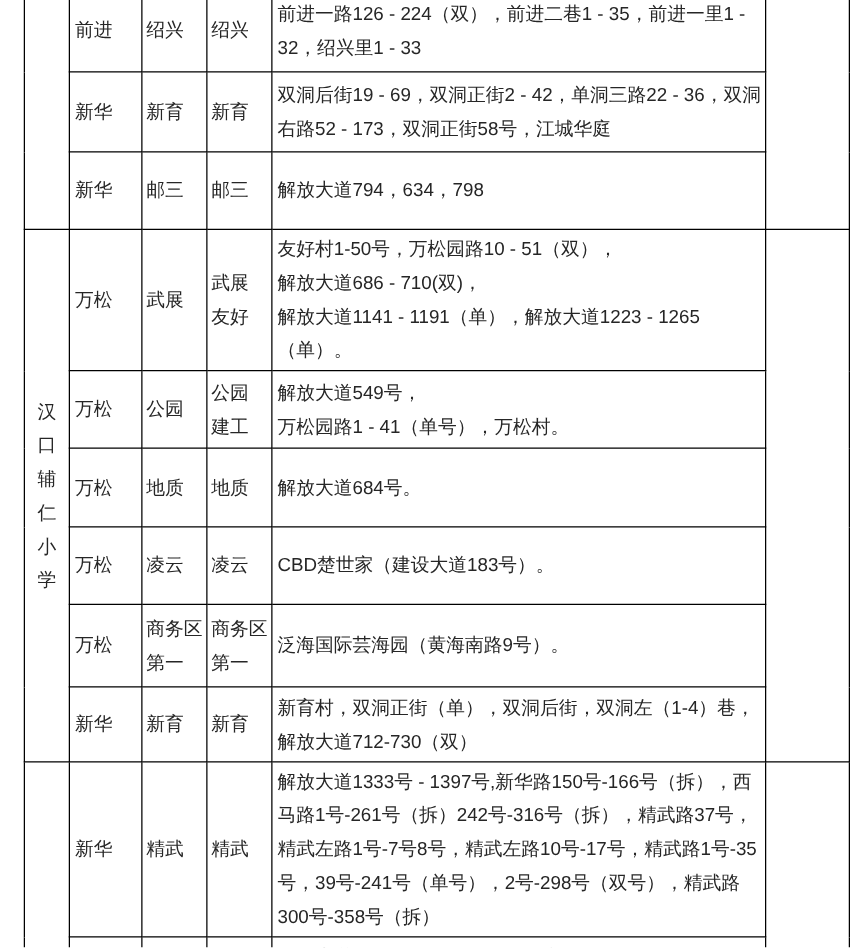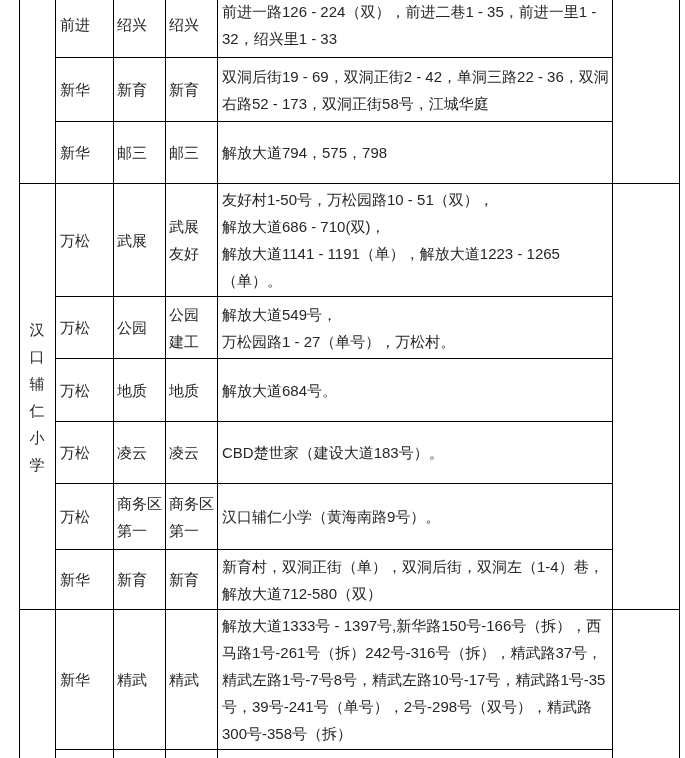--- a/index.html
+++ b/index.html
@@ -34,21 +34,21 @@
     line-height: 27px;
     vertical-align: middle;
     overflow: hidden;
   }
   td.cell-school { width: 36px; text-align: center; }
   td.cell-school .vtext {
     width: 16px;
     margin: 0 auto;
     word-break: break-all;
     line-height: 27px;
-    text-align: left;
+    text-align: center;
   }
   td.cell-b { width: 58px; padding: 0 2px 0 4px; white-space: pre-line; }
   td.cell-c { width: 52px; padding: 0 1px 0 3px; white-space: pre-line; }
   td.cell-d { width: 52px; padding: 0 1px 0 3px; white-space: pre-line; }
   td.cell-addr { width: 395px; padding: 2px 3px 2px 4px; white-space: pre-line; text-align: left; }
   td.cell-notes { width: 67px; }
   tr.h66  { height: 66px; }
   tr.h64  { height: 64px; }
   tr.h62  { height: 62px; }
   tr.h77  { height: 77px; }
@@ -76,21 +76,21 @@
       <tr class="h64">
         <td class="cell-b">新华</td>
         <td class="cell-c">新育</td>
         <td class="cell-d">新育</td>
         <td class="cell-addr">双洞后街19 - 69，双洞正街2 - 42，单洞三路22 - 36，双洞右路52 - 173，双洞正街58号，江城华庭</td>
       </tr>
       <tr class="h62">
         <td class="cell-b">新华</td>
         <td class="cell-c">邮三</td>
         <td class="cell-d">邮三</td>
-        <td class="cell-addr">解放大道794，575，798</td>
+        <td class="cell-addr">解放大道794，634，798</td>
       </tr>
     </tbody>
 
     <tbody>
       <tr class="h77">
         <td class="cell-school" rowspan="6">
           <div class="vtext">汉口辅仁小学</div>
         </td>
         <td class="cell-b">万松</td>
         <td class="cell-c">武展</td>
@@ -100,48 +100,48 @@
 解放大道686 - 710(双)，
 解放大道1141 - 1191（单），解放大道1223 - 1265（单）。</td>
         <td class="cell-notes" rowspan="6"></td>
       </tr>
       <tr class="h62">
         <td class="cell-b">万松</td>
         <td class="cell-c">公园</td>
         <td class="cell-d">公园
 建工</td>
         <td class="cell-addr">解放大道549号，
-万松园路1 - 27（单号），万松村。</td>
+万松园路1 - 41（单号），万松村。</td>
       </tr>
       <tr class="h63">
         <td class="cell-b">万松</td>
         <td class="cell-c">地质</td>
         <td class="cell-d">地质</td>
         <td class="cell-addr">解放大道684号。</td>
       </tr>
       <tr class="h62">
         <td class="cell-b">万松</td>
         <td class="cell-c">凌云</td>
         <td class="cell-d">凌云</td>
         <td class="cell-addr">CBD楚世家（建设大道183号）。</td>
       </tr>
       <tr class="h66">
         <td class="cell-b">万松</td>
         <td class="cell-c">商务区
 第一</td>
         <td class="cell-d">商务区
 第一</td>
-        <td class="cell-addr">汉口辅仁小学（黄海南路9号）。</td>
+        <td class="cell-addr">泛海国际芸海园（黄海南路9号）。</td>
       </tr>
       <tr class="h60">
         <td class="cell-b">新华</td>
         <td class="cell-c">新育</td>
         <td class="cell-d">新育</td>
         <td class="cell-addr">新育村，双洞正街（单），双洞后街，双洞左（1-4）巷，
-解放大道712-580（双）</td>
+解放大道712-730（双）</td>
       </tr>
     </tbody>
 
     <tbody>
       <tr class="h120">
         <td class="cell-school" rowspan="2">
           <div class="vtext"></div>
         </td>
         <td class="cell-b">新华</td>
         <td class="cell-c">精武</td>

